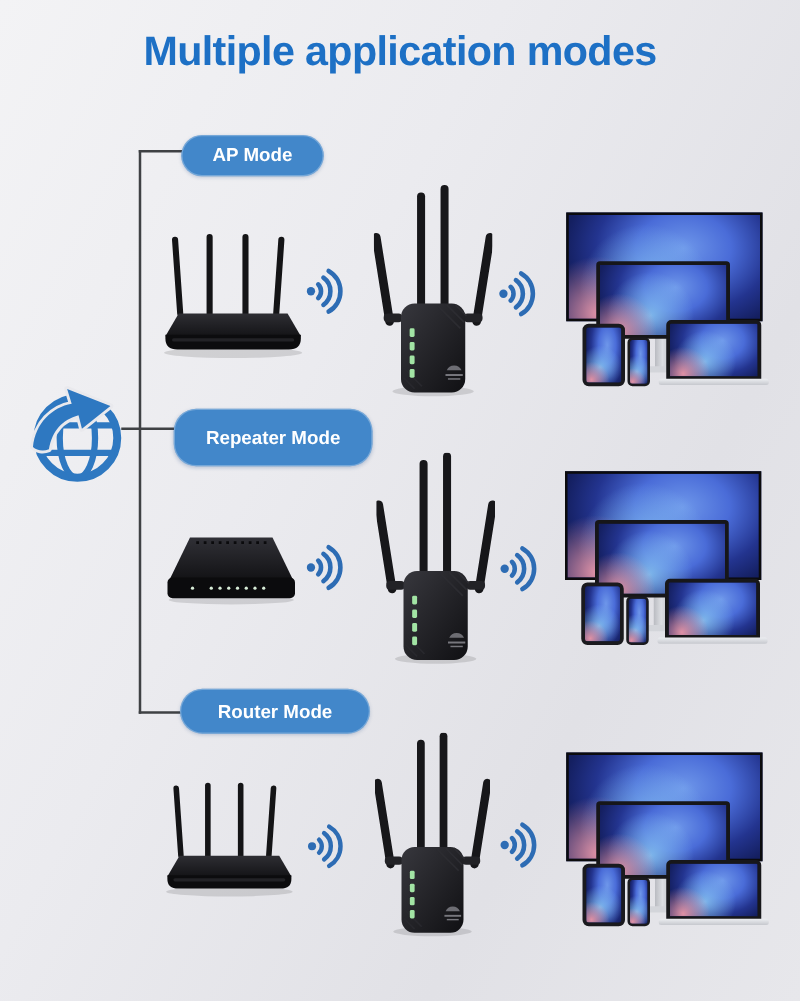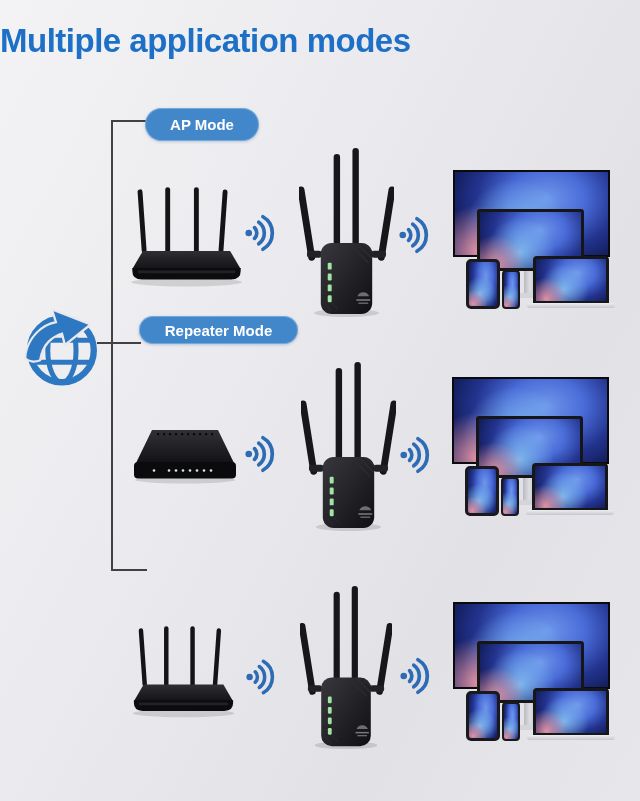--- a/index.html
+++ b/index.html
@@ -2,21 +2,21 @@
 <html><head>
 <meta charset="utf-8">
 <style>
   html,body{margin:0;padding:0;background:#cfcfd4;}
   .stage{
     position:relative;width:640px;height:801px;overflow:hidden;
     background:linear-gradient(118deg,#f3f3f5 0%,#ebebef 38%,#e1e1e6 72%,#e7e7eb 100%);
     font-family:"Liberation Sans",sans-serif;
   }
   .title{
-    position:absolute;top:22px;left:0;width:640px;
+    position:absolute;top:22px;left:0;width:640px;text-align:center;
     font-size:33px;font-weight:bold;color:#1d70c5;letter-spacing:-.5px;margin:0;
   }
   .line{position:absolute;background:#3f4144;}
   .pill{
     position:absolute;background:#4287ca;border-radius:18px;
     display:flex;align-items:center;justify-content:center;
     color:#ffffff;font-size:15px;font-weight:600;
     box-shadow:inset 0 0 0 1px rgba(255,255,255,.28), 0 1px 3px rgba(40,80,140,.25);
   }
   .abs{position:absolute;}
@@ -154,22 +154,25 @@
     </svg>
 
   <div class="line" style="left:111px;top:120px;width:2px;height:451px"></div>
   <div class="line" style="left:111px;top:120px;width:36px;height:2px"></div>
   <div class="line" style="left:97px;top:342px;width:44px;height:2px"></div>
   <div class="line" style="left:111px;top:569px;width:36px;height:2px"></div>
 
   <div class="pill" style="left:145px;top:108px;width:114px;height:33px">
       <span>AP Mode</span>
     </div>
-  <div class="pill" style="left:139px;top:316px;width:159px;height:28px">
+  <div class="pill" style="left:139px;top:327px;width:159px;height:46px">
       <span>Repeater Mode</span>
+    </div>
+  <div class="pill" style="left:144px;top:551px;width:152px;height:36px">
+      <span>Router Mode</span>
     </div>
 
   <svg class="abs" style="left:128px;top:185px" width="117" height="102">
       <use href="#sym-router"></use>
     </svg>
   <svg class="abs" style="left:245px;top:211px" width="30" height="44">
       <use href="#sym-wifi"></use>
     </svg>
   <svg class="abs" style="left:299px;top:148px" width="95" height="170">
       <use href="#sym-extender"></use>

